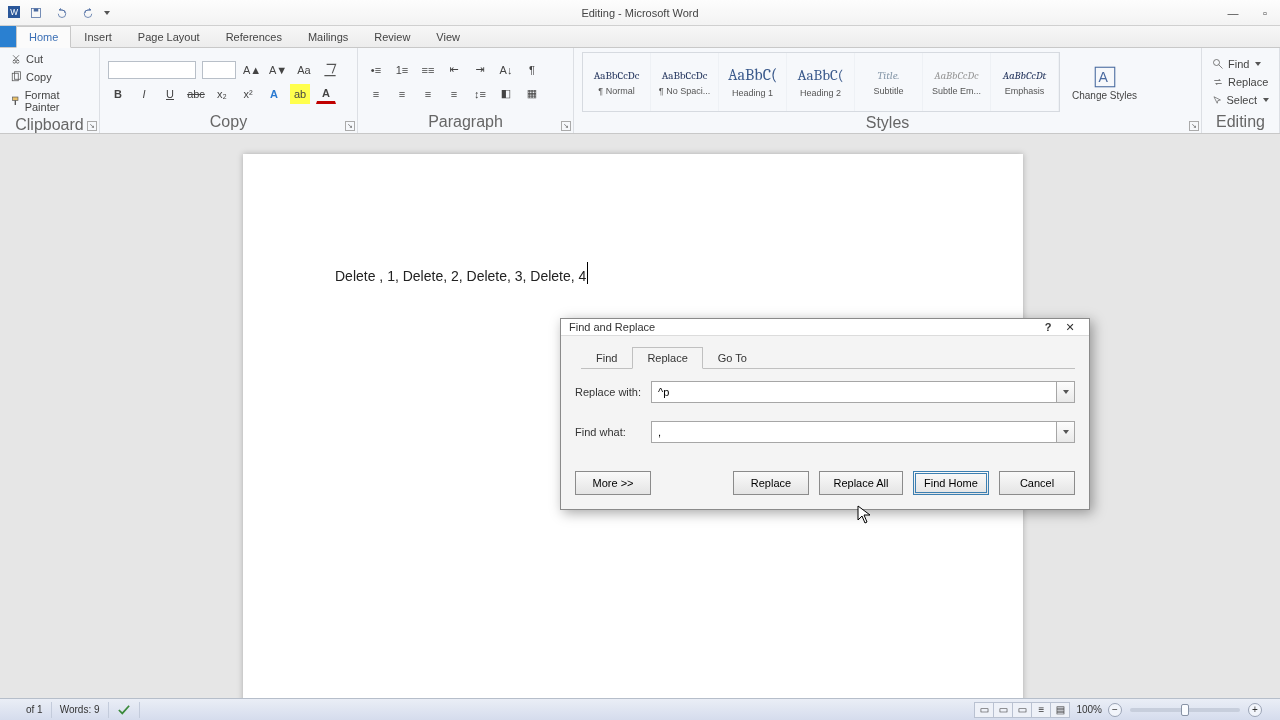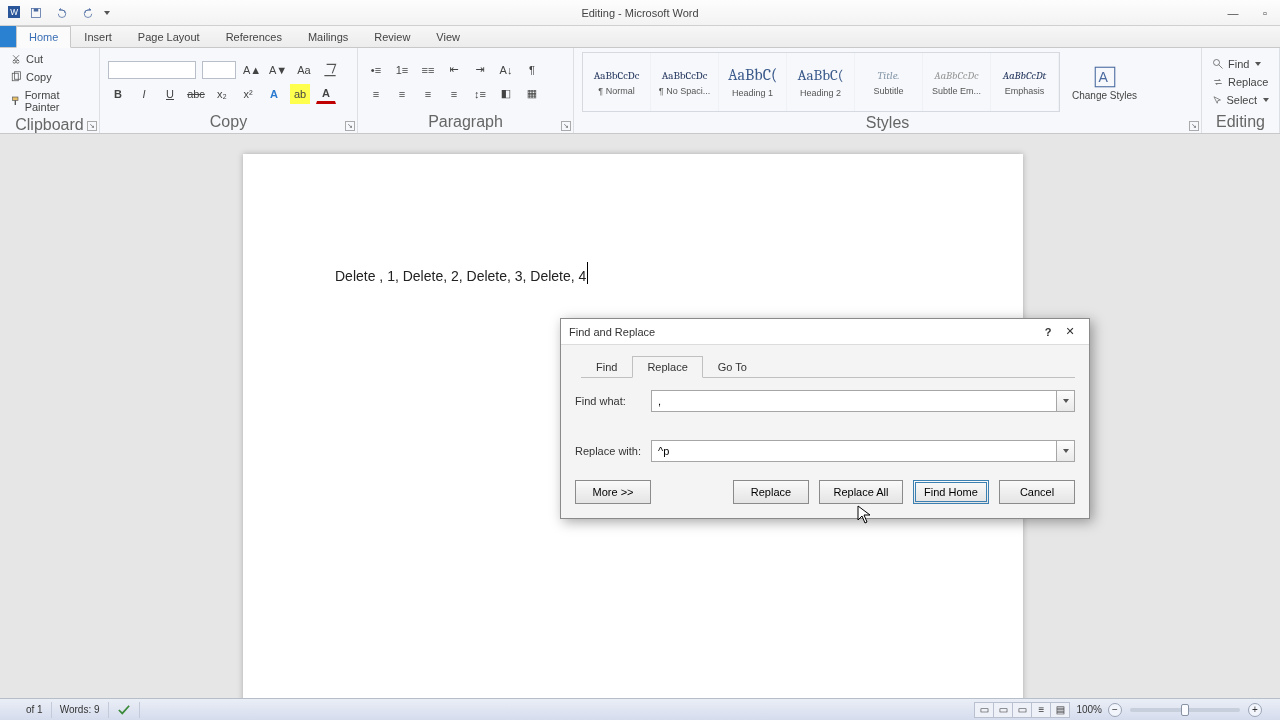--- a/index.html
+++ b/index.html
@@ -46,21 +46,21 @@
 .editing-list svg { width:12px; height:12px;}
 
 
 .docwrap { position:absolute; top:134px; left:0; right:0; bottom:22px; background:#e6e6e6; overflow:hidden;}
 .page { position:absolute; left:243px; top:20px; width:780px; height:1000px; background:#fff; box-shadow:0 0 6px rgba(0,0,0,.25);}
 .page-content { padding:108px 92px; font-family:Calibri,sans-serif; font-size:14px; color:#222;}
 .caret { display:inline-block; width:1px; height:22px; background:#000; vertical-align:-3px; margin-left:1px;}
 
 
 .dialog { position:absolute; left:560px; top:318px; width:530px; background:#f4f4f4; border:1px solid #8a8a8a; box-shadow:3px 3px 12px rgba(0,0,0,.35); font-size:11px; color:#333;}
-.dlg-titlebar { height:26px; display:flex; align-items:center; padding:0 8px; border-bottom:1px solid #dcdcdc; background:#fff;}
+.dlg-titlebar { height:17px; display:flex; align-items:center; padding:0 8px; border-bottom:1px solid #dcdcdc; background:#fff;}
 .dlg-titlebar .spacer { flex:1;}
 .dlg-titlebar .tbtn { width:22px; height:18px; display:flex; align-items:center; justify-content:center; cursor:pointer;}
 .dlg-body { padding:10px 14px 14px 14px;}
 .dlg-tabs { display:flex; border-bottom:1px solid #c0c0c0; margin-bottom:12px; margin-left:6px;}
 .dlg-tabs .dtab { padding:4px 14px; border:1px solid transparent; border-bottom:none; cursor:pointer; position:relative; top:1px; background:transparent;}
 .dlg-tabs .dtab.active { background:#f4f4f4; border:1px solid #c0c0c0; border-bottom:1px solid #f4f4f4;}
 .field-row { display:flex; align-items:center; margin-bottom:28px;}
 .field-row label { width:76px; }
 .combo { flex:1; display:flex; height:22px; border:1px solid #a6a6a6; background:#fff;}
 .combo input { flex:1; border:none; outline:none; padding:0 6px; font-size:11px; font-family:inherit;}
@@ -314,33 +314,33 @@
         <b>?</b>
       </span>
     <span class="tbtn">✕</span>
   </div>
   <div class="dlg-body">
     <div class="dlg-tabs">
       <div class="dtab">Find</div>
       <div class="dtab active">Replace</div>
       <div class="dtab">Go To</div>
     </div>
+    <div class="field-row" style="margin-bottom:18px">
+      <label>Replace with:</label>
+      <div class="combo">
+        <input value="^p" style="">
+        <div class="dd">
+            <span class="tri-down"></span>
+          </div>
+      </div>
+    </div>
     <div class="field-row">
       <label>Find what:</label>
       <div class="combo">
         <input value="," style="">
-        <div class="dd">
-            <span class="tri-down"></span>
-          </div>
-      </div>
-    </div>
-    <div class="field-row" style="margin-bottom:18px">
-      <label>Replace with:</label>
-      <div class="combo">
-        <input value="^p" style="">
         <div class="dd">
             <span class="tri-down"></span>
           </div>
       </div>
     </div>
     <div class="btn-row">
       <button class="wbtn left">More &gt;&gt;</button>
       <button class="wbtn">Replace</button>
       <button class="wbtn wide">Replace All</button>
       <button class="wbtn default">Find Home</button>

